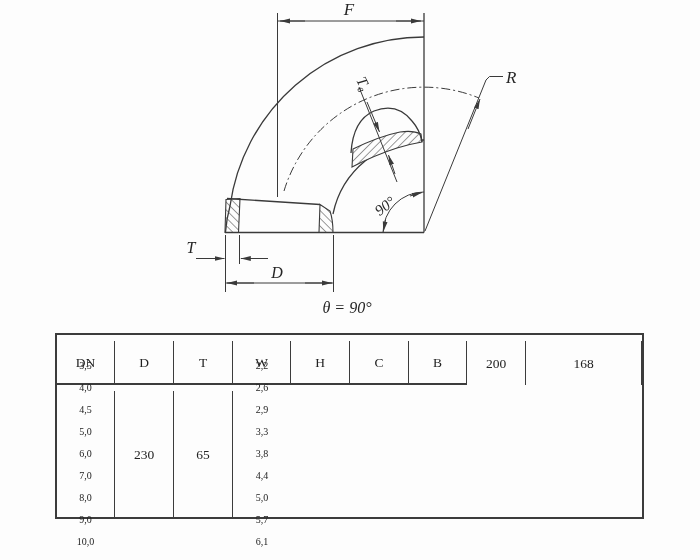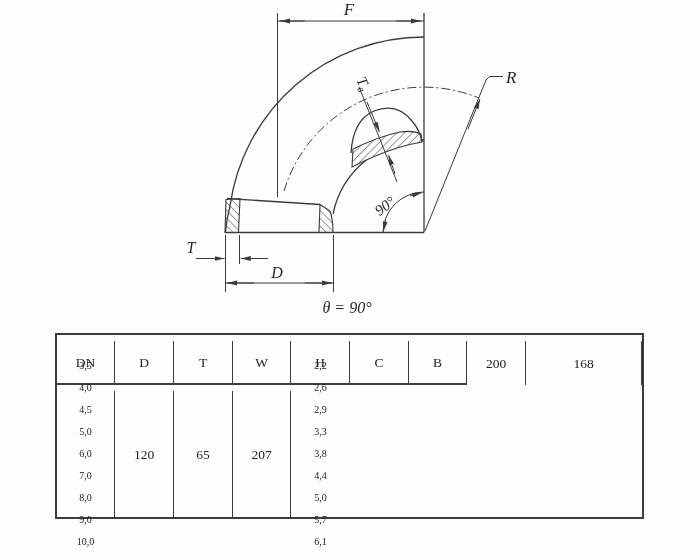--- a/index.html
+++ b/index.html
@@ -127,23 +127,22 @@
     <div class="cell">168</div>
     <div class="cell multi">3,5
 4,0
 4,5
 5,0
 6,0
 7,0
 8,0
 9,0
 10,0</div>
-    <div class="cell">120</div>
+    <div class="cell">230</div>
     <div class="cell">65</div>
-    <div class="cell">207</div>
     <div class="cell multi last">2,2
 2,6
 2,9
 3,3
 3,8
 4,4
 5,0
 5,7
 6,1</div>
   </div>

